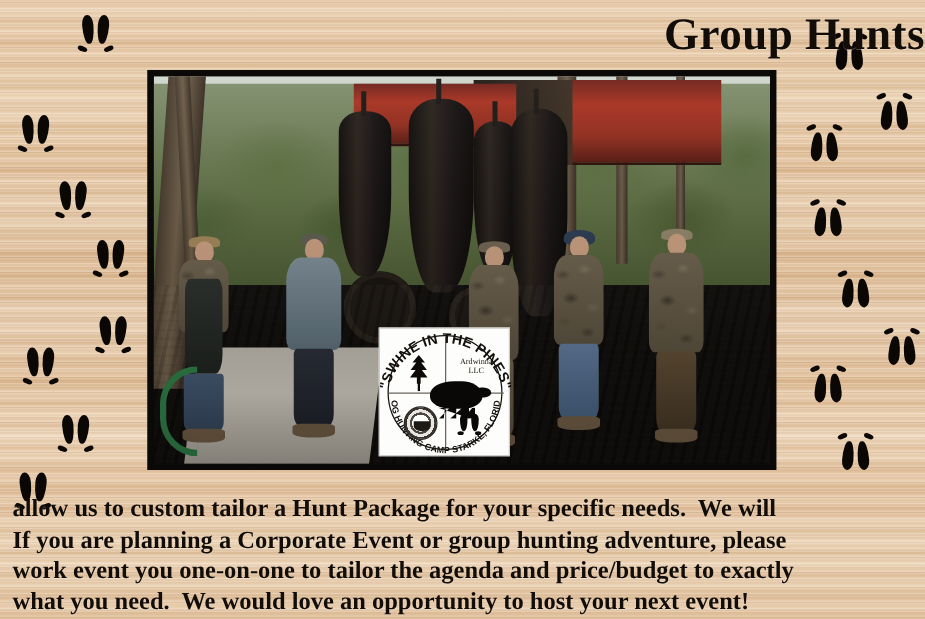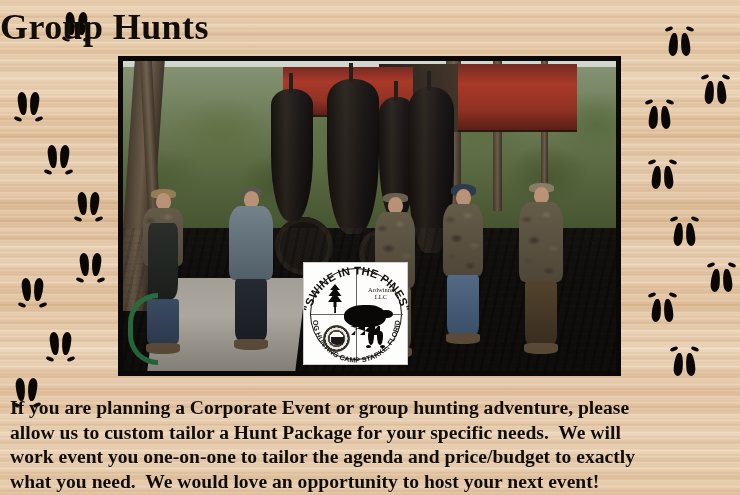--- a/index.html
+++ b/index.html
@@ -48,21 +48,21 @@
     position:absolute; top:25px; width:8px; height:4px;
     background:#0a0705; border-radius:60%;
   }
   .track .dew.l { left:0px;  transform:rotate(22deg); }
   .track .dew.r { left:21px; transform:rotate(-22deg); }
   .track.flip { transform:scaleY(-1); }
 
   
   #title {
     position:absolute; top:6px; left:0; width:740px;
-    text-align:left;
+    text-align:right;
     font-size:36px; font-weight:bold;
     color:#120d08; letter-spacing:0.4px;
     text-shadow:0 1px 0 rgba(255,255,255,0.25);
   }
 
   
   #photo-frame {
     position:absolute; left:118px; top:56px;
     width:503px; height:320px;
     border:5px solid #0b0907;
@@ -484,19 +484,19 @@
 
     <div id="logo-seal"></div>
 
     <div id="logo-llc">
       <span>Ardwinna</span><br>
       <span>LLC</span>
     </div>
   </div>
 
   <div id="body-text">
+    <span class="ln">allow us to custom tailor a Hunt Package for your specific needs.  We will</span>
     <span class="ln">If you are planning a Corporate Event or group hunting adventure, please</span>
-    <span class="ln">allow us to custom tailor a Hunt Package for your specific needs.  We will</span>
     <span class="ln">work event you one-on-one to tailor the agenda and price/budget to exactly</span>
     <span class="ln">what you need.  We would love an opportunity to host your next event!</span>
   </div>
 
 </div>
 
 </body></html>

